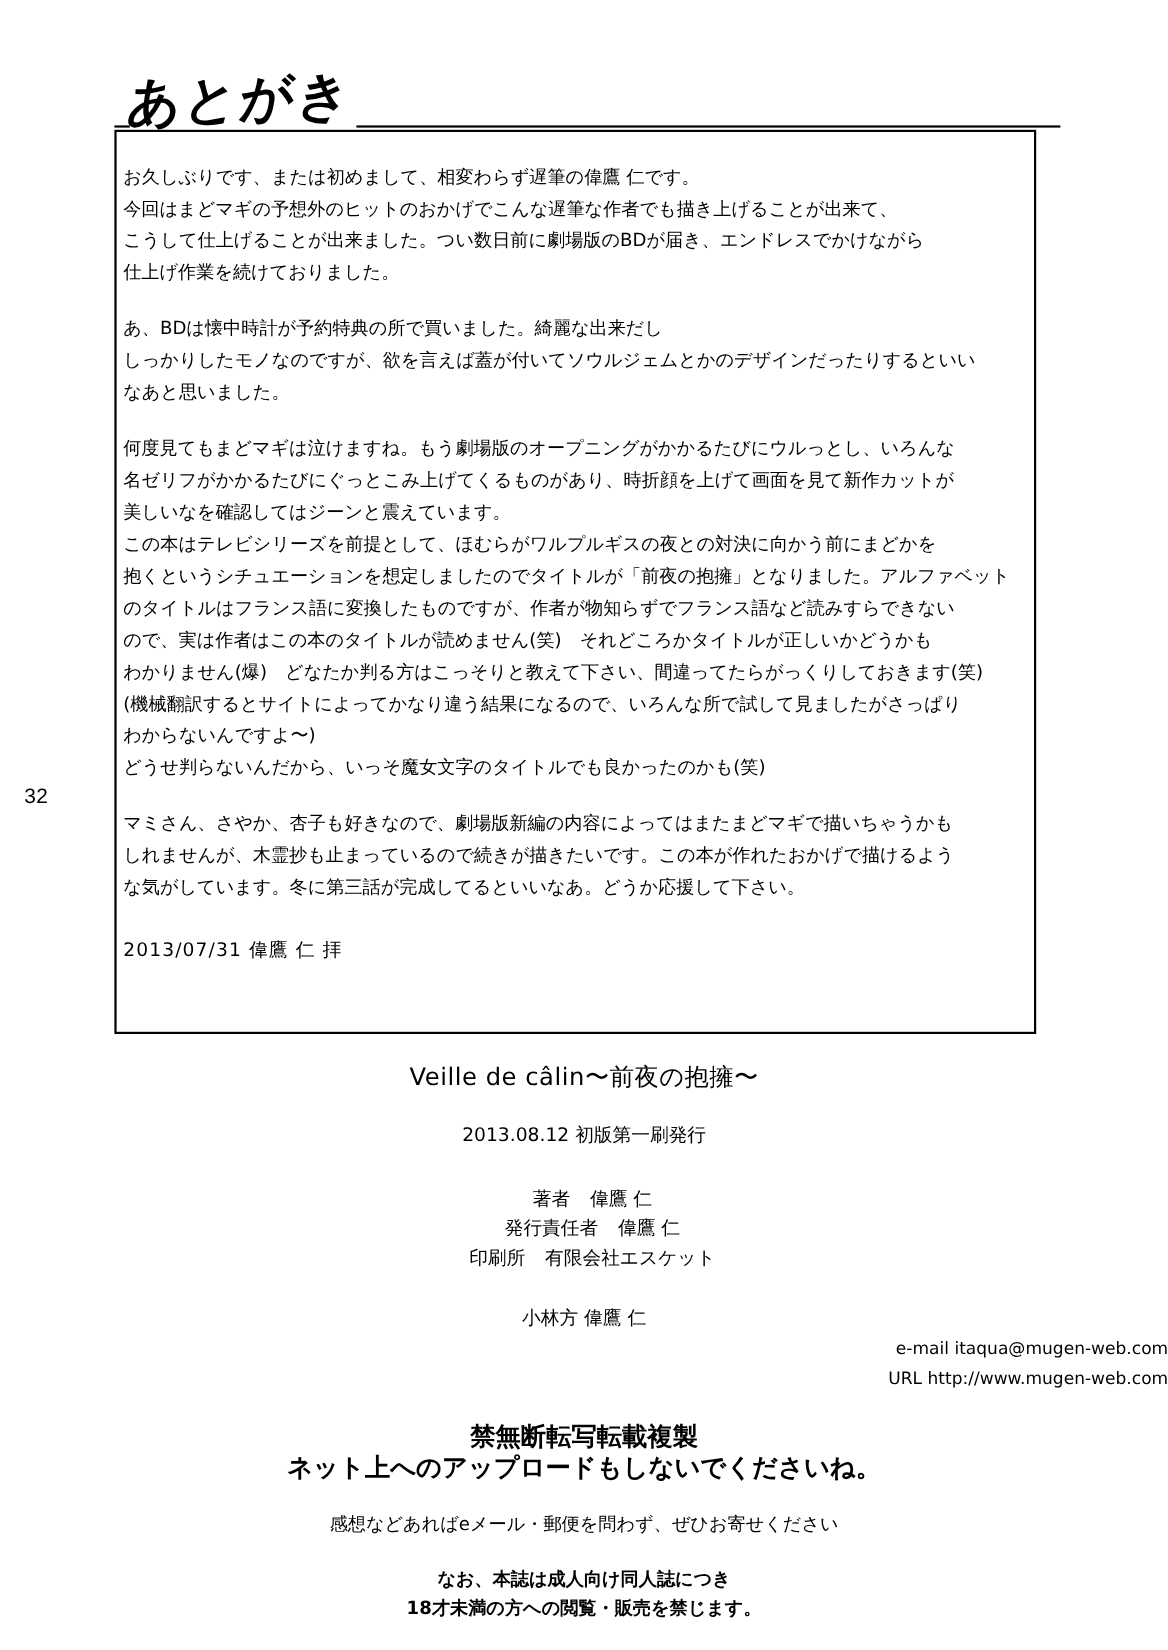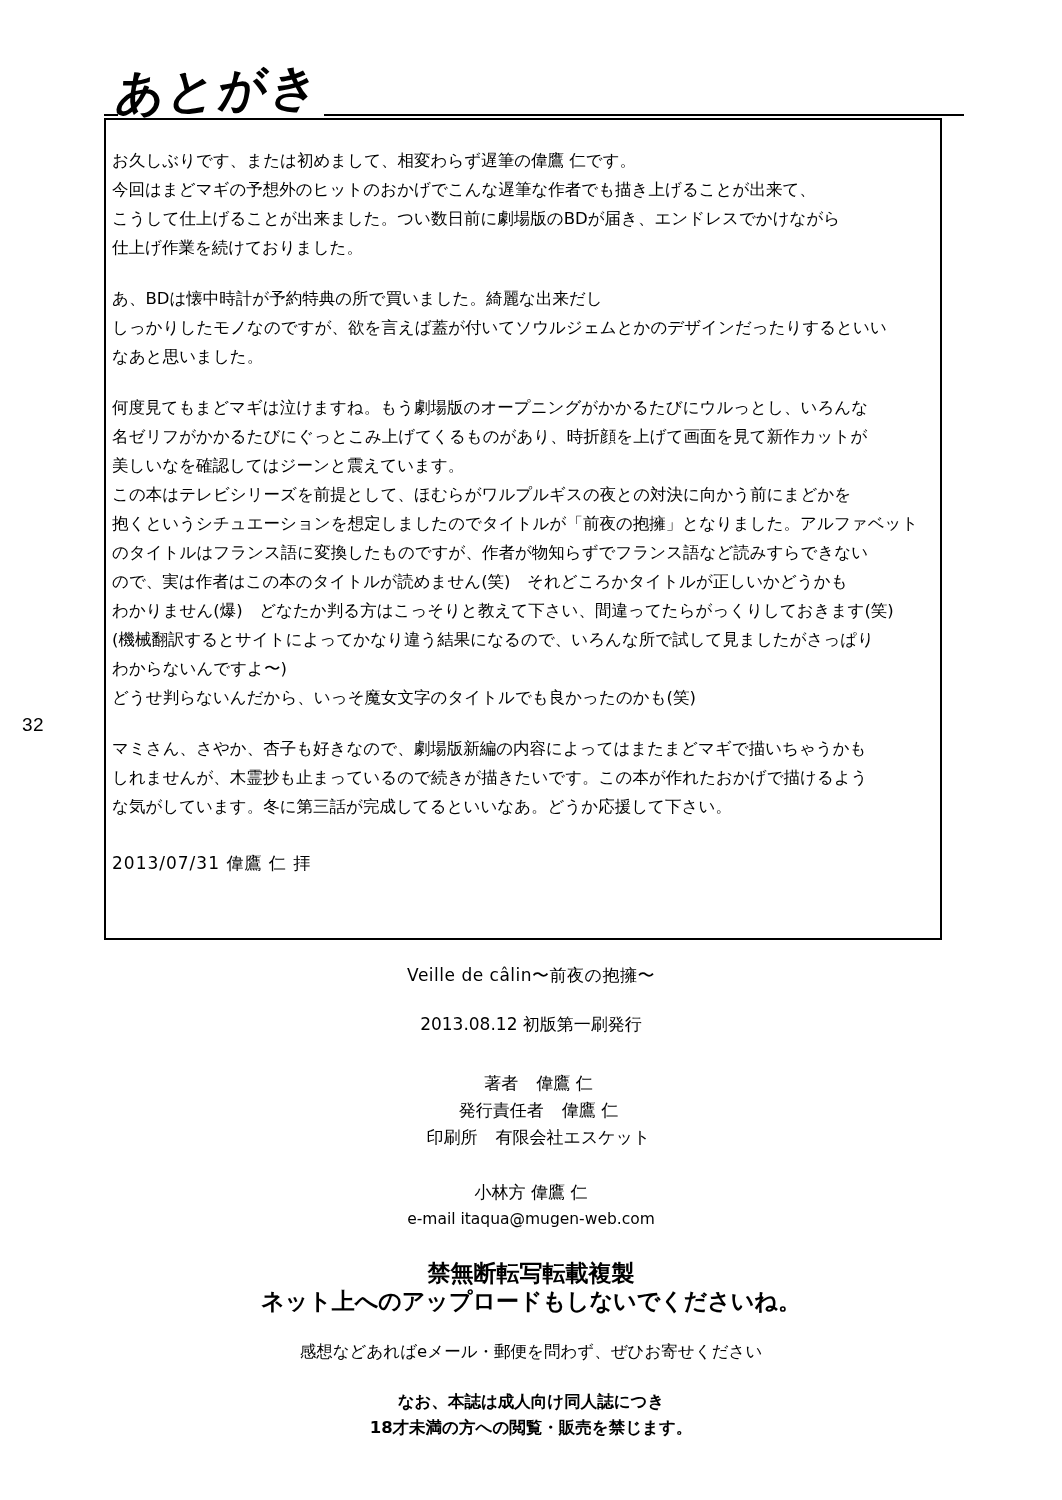--- a/index.html
+++ b/index.html
@@ -100,21 +100,21 @@
   
   .colophon {
     position: absolute;
     left: 0;
     top: 964px;
     width: 1062px;
     text-align: center;
     font-family: "DejaVu Sans", sans-serif;
   }
   .colophon .title-fr {
-    font-size: 17px;
+    font-size: 22px;
     letter-spacing: 0.5px;
     margin-bottom: 26px;
     text-align: center;
   }
   .colophon .pubdate {
     font-size: 17px;
     margin-bottom: 34px;
   }
   .credits {
     font-size: 17px;
@@ -127,20 +127,21 @@
   }
   .credits .row .lbl { }
   .credits .row .val { margin-left: 18px; }
   .contact {
     font-size: 17px;
     line-height: 27px;
     margin-bottom: 26px;
   }
   .contact .small {
     font-size: 15.5px;
+    text-align: right;
   }
   .notice-bold {
     font-size: 23px;
     font-weight: bold;
     line-height: 28px;
     margin-bottom: 26px;
   }
   .feedback {
     font-size: 16.5px;
     font-weight: normal;
@@ -203,20 +204,21 @@
       <span class="lbl">発行責任者</span><span class="val">偉鷹 仁</span>
     </span>
     <span class="row">
       <span class="lbl">印刷所</span><span class="val">有限会社エスケット</span>
     </span>
   </div>
 
   <div class="contact">
     <div>小林方 偉鷹 仁</div>
     <div class="small">e-mail   itaqua@mugen-web.com</div>
+    <div class="small">URL   http://www.mugen-web.com</div>
   </div>
 
   <div class="notice-bold">
     <div>禁無断転写転載複製</div>
     <div>ネット上へのアップロードもしないでくださいね。</div>
   </div>
 
   <div class="feedback">感想などあればeメール・郵便を問わず、ぜひお寄せください</div>
 
   <div class="disclaimer">

